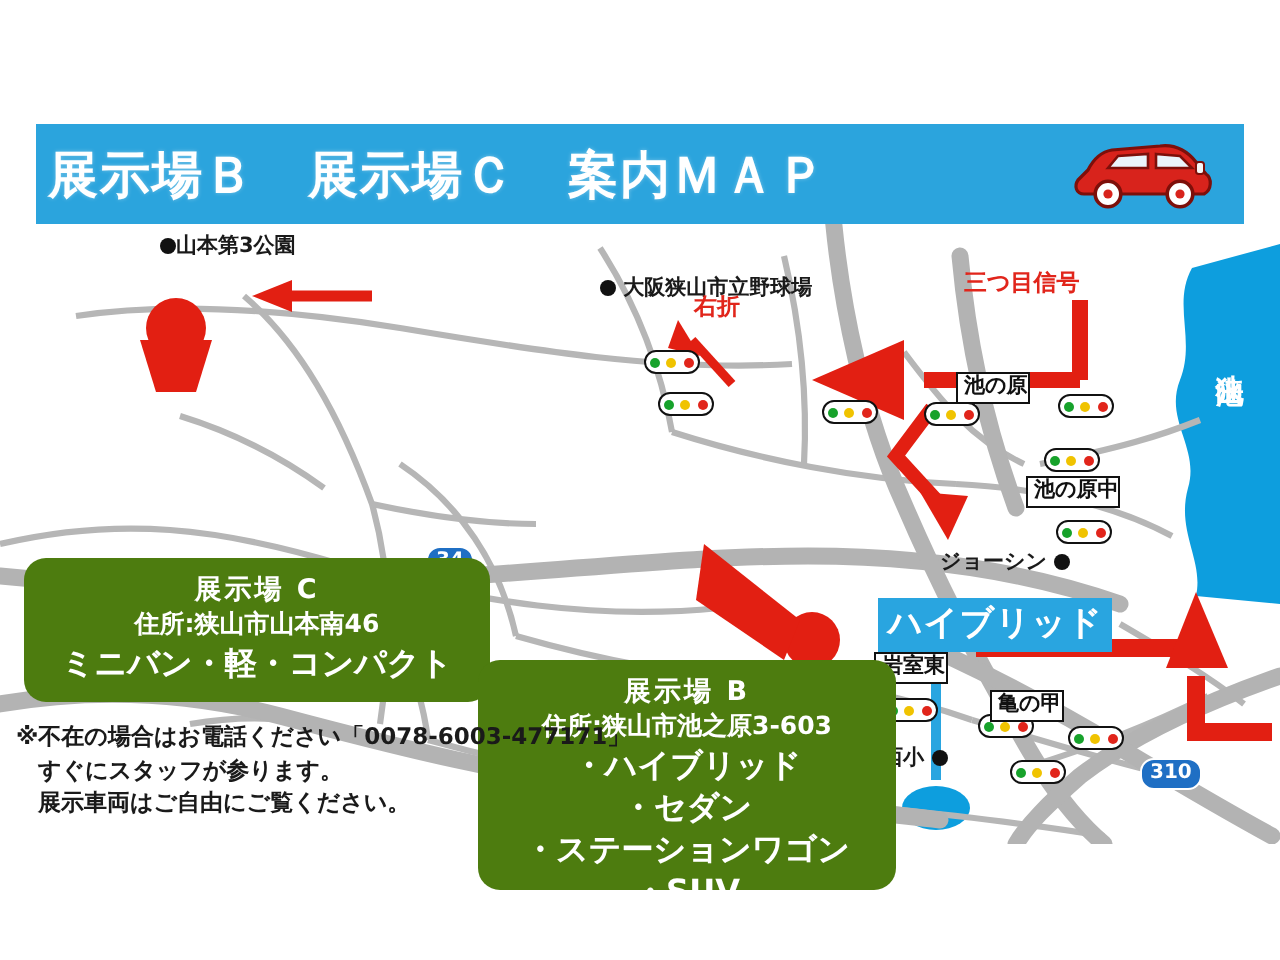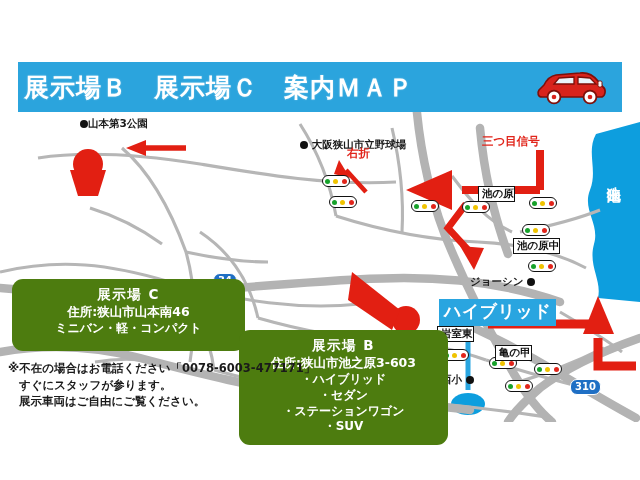--- a/index.html
+++ b/index.html
@@ -146,21 +146,21 @@
     font-weight: bold;
     font-size: 13.5px;
     letter-spacing: 1.5px;
   }
   .callout .caddr {
     font-weight: bold;
     font-size: 12.5px;
   }
   .callout .clist {
     font-weight: bold;
-    font-size: 12px;
+    font-size: 16px;
     line-height: 1.32;
   }
   #callout-c {
     left: 12px; top: 167px;
     width: 233px; height: 72px;
     padding-top: 7px;
   }
   #callout-b {
     left: 239px; top: 218px;
     width: 209px; height: 115px;

